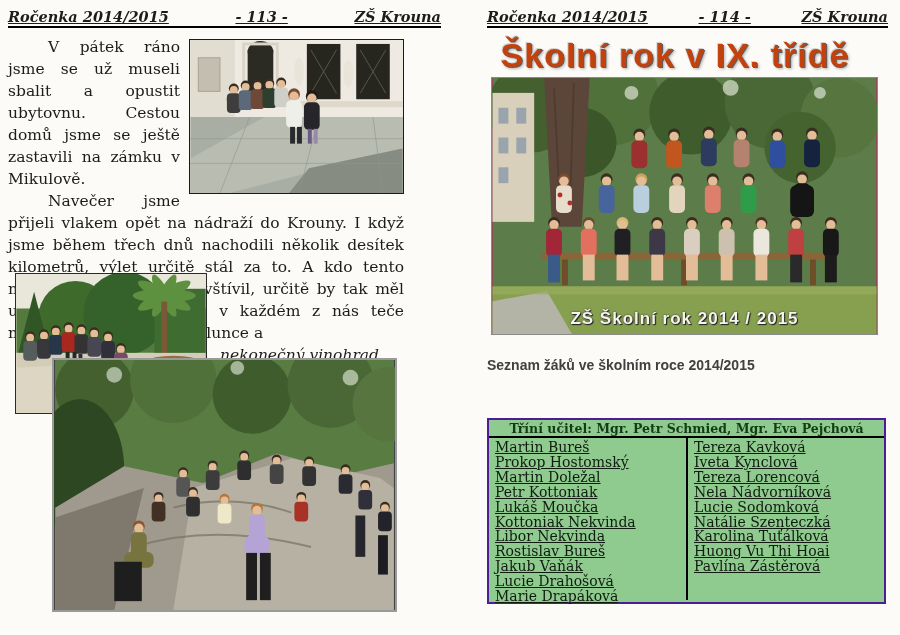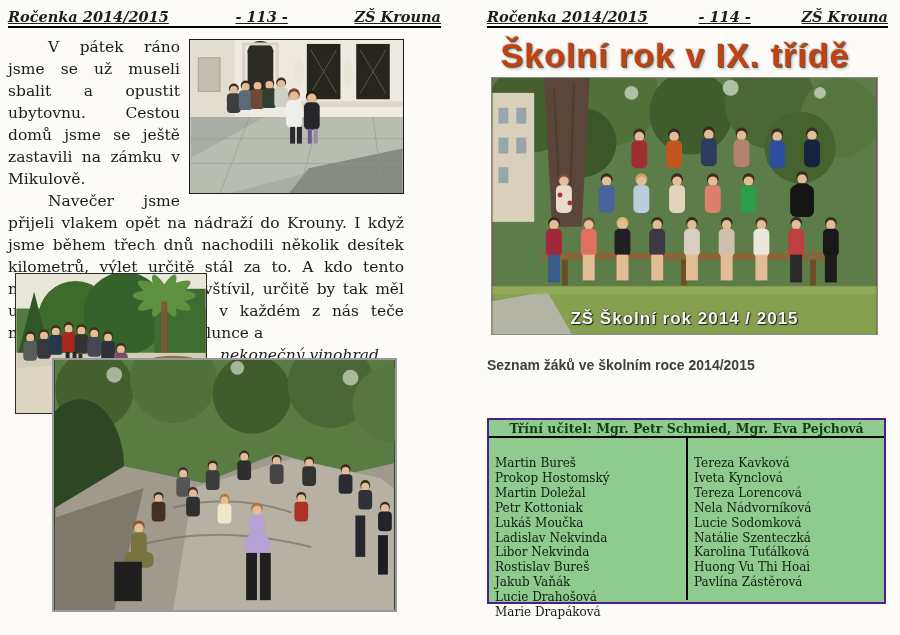--- a/index.html
+++ b/index.html
@@ -72,21 +72,21 @@
   }
   .roster-table {
     position: absolute; top: 377px; left: 37px; width: 399px; height: 186px;
     border: 2px solid #4c1d95; background: #8fca8f; margin-top: 41px;
   }
   .teacher-row {
     height: 18px; line-height: 18px; border-bottom: 2px solid #000;
     text-align: center; font-weight: bold; font-size: 12.5px; color: #143c14;
   }
   .columns { display: flex; height: 162px; }
-  .col { width: 198px; padding: 18px 0 0 6px; font-size: 12px; line-height: 14.9px; color: #101c10; }
+  .col { width: 198px; padding: 2px 0 0 6px; font-size: 14px; line-height: 14.9px; color: #101c10; text-decoration: underline; }
   .col + .col { border-left: 2px solid #000; width: 199px; }
   .student-name { white-space: nowrap; }
 </style>
 </head>
 <body>
 
 <svg width="0" height="0" style="position:absolute" aria-hidden="true">
   <defs>
     <g id="p">
       <circle cx="0" cy="-1" r="6" fill="var(--hair,#3a2d20)"></circle>
@@ -310,21 +310,21 @@
 
   <div class="roster-table">
     <div class="teacher-row">Tříní učitel: Mgr. Petr Schmied, Mgr. Eva Pejchová</div>
     <div class="columns">
       <div class="col">
           <div class="student-name">Martin Bureš</div>
           <div class="student-name">Prokop Hostomský</div>
           <div class="student-name">Martin Doležal</div>
           <div class="student-name">Petr Kottoniak</div>
           <div class="student-name">Lukáš Moučka</div>
-          <div class="student-name">Ladislav Nekvinda</div>
+          <div class="student-name">Kottoniak Nekvinda</div>
           <div class="student-name">Libor Nekvinda</div>
           <div class="student-name">Rostislav Bureš</div>
           <div class="student-name">Jakub Vaňák</div>
           <div class="student-name">Lucie Drahošová</div>
           <div class="student-name">Marie Drapáková</div>
         </div>
       <div class="col">
           <div class="student-name">Tereza Kavková</div>
           <div class="student-name">Iveta Kynclová</div>
           <div class="student-name">Tereza Lorencová</div>

